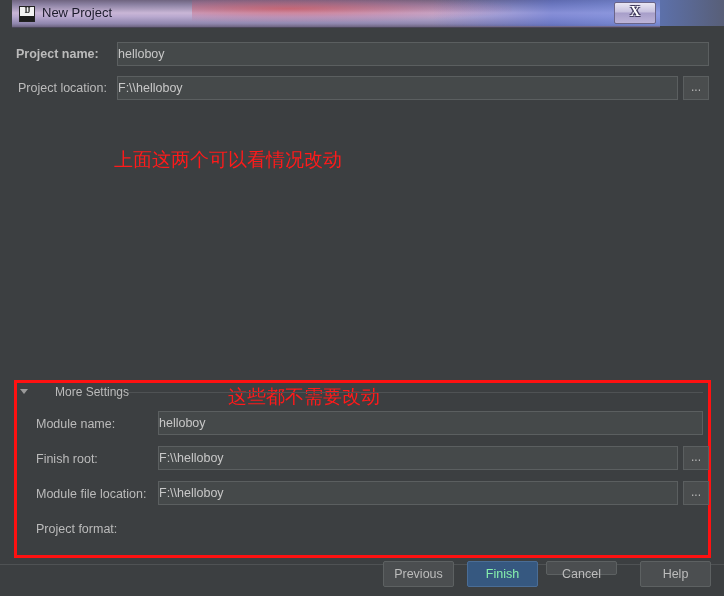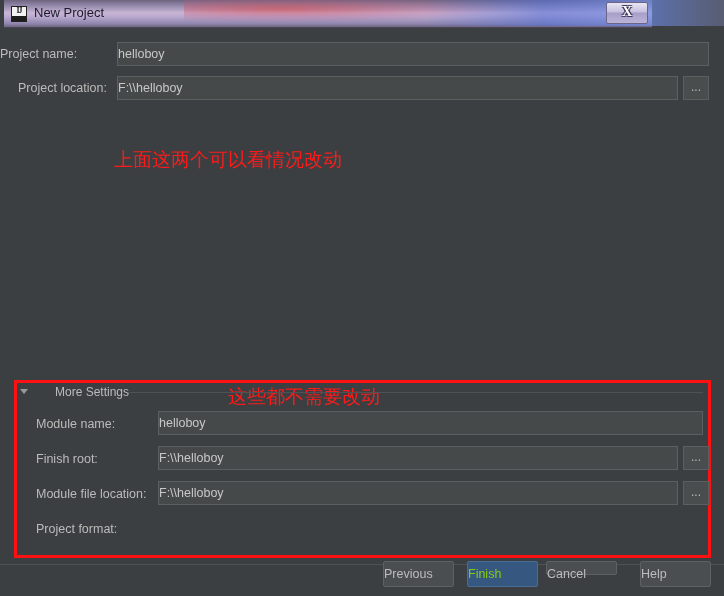--- a/index.html
+++ b/index.html
@@ -14,21 +14,21 @@
     position: relative;
     width: 724px;
     height: 596px;
     overflow: hidden;
     background: #3c3f41;
   }
 
   
   .titlebar {
     position: absolute;
-    left: 4px; top: 0;
+    left: 12px; top: 0;
     width: 648px; height: 28px;
     background: linear-gradient(to bottom,
         #6f6480 0%, #8d83a4 18%, #c9b6d6 48%, #b9a9cf 62%, #8f86ad 88%, #6d6480 100%);
     border-bottom: 1px solid #4a4658;
     box-sizing: border-box;
   }
   .titlebar-glow {
     position: absolute;
     left: 180px; top: 0;
     width: 320px; height: 22px;
@@ -208,29 +208,29 @@
   }
 
   
   .btn {
     position: absolute;
     background: #4b4e50;
     border: 1px solid #5d6162;
     box-sizing: border-box;
     color: #bcbcbc;
     font-size: 12.5px;
-    text-align: left;
+    text-align: center;
     line-height: 24px;
     cursor: pointer;
     border-radius: 2px;
   }
   .btn.primary {
     background: #365880;
     border: 1px solid #4a6d96;
-    color: #84cc16;
+    color: #86efac;
   }
 
   
   .watermark {
     position: absolute;
     left: 300px; top: 562px;
     font-size: 21px;
     color: rgba(232,232,232,0.82);
     font-family: "Liberation Sans", sans-serif;
     white-space: nowrap;
@@ -258,21 +258,21 @@
     <div class="title-text">New Project</div>
     <div class="close-btn">
       <span class="x">X</span>
     </div>
   </div>
 
   <div class="left-edge"></div>
 
   <div class="content">
 
-    <div class="label" style="left:0; top:19px;">
+    <div class="label" style="left:16px; top:19px;font-weight:bold;">
       <span>Project name:</span>
     </div>
     <div class="field" style="left:117px; top:14px; width:592px; height:24px;">
       <span>helloboy</span>
     </div>
 
     <div class="label" style="left:18px; top:53px;">
       <span>Project location:</span>
     </div>
     <div class="field" style="left:117px; top:48px; width:561px; height:24px;">

